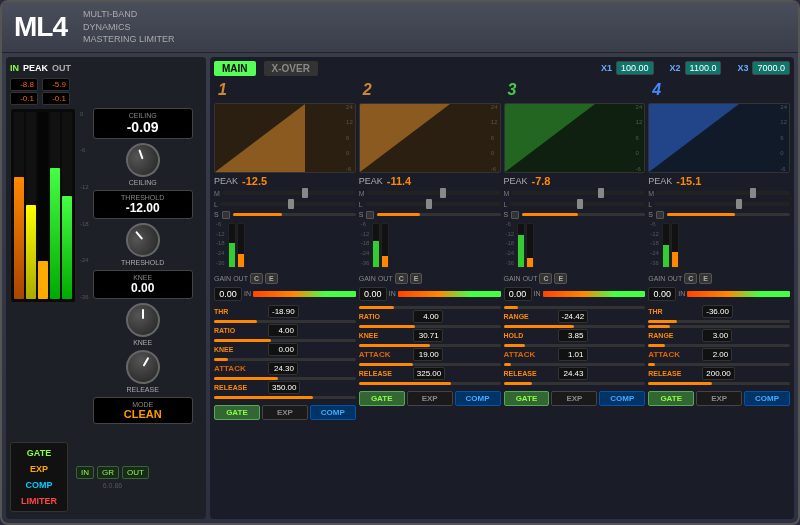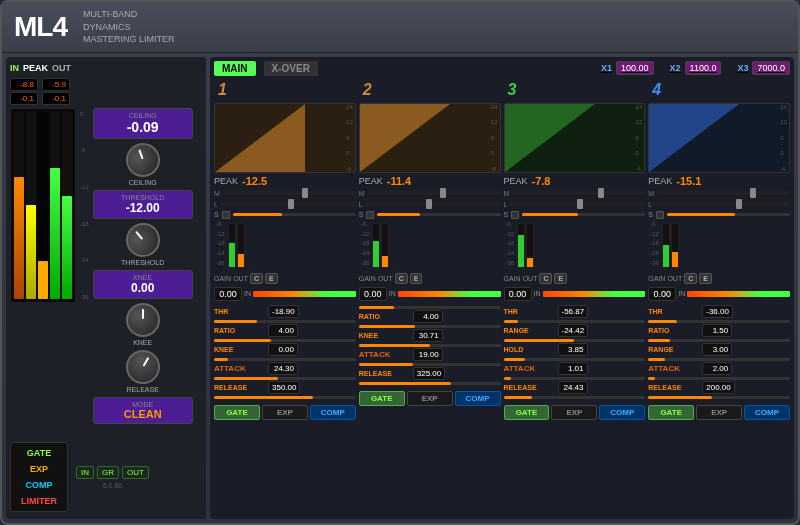--- a/index.html
+++ b/index.html
@@ -171,33 +171,32 @@
     .xover-vals {
       display: flex;
       gap: 16px;
       margin-left: auto;
     }
 
     .xover-item {
       display: flex;
       align-items: center;
       gap: 4px;
-      text-decoration: underline;
     }
 
     .xover-label {
       font-size: 9px;
       color: #66aaff;
       font-weight: bold;
     }
 
     .xover-value {
       font-size: 9px;
       color: #fff;
-      background: #701a75;
+      background: #0f766e;
       border: 1px solid #444;
       padding: 1px 4px;
       border-radius: 2px;
     }
 
     
     .bands-row {
       display: flex;
       gap: 3px;
       flex: 1;
@@ -362,21 +361,21 @@
       height: 180px;
       padding: 2px 0;
     }
 
     .scale-nums span {
       font-size: 6px;
       color: #555;
     }
 
     .ceiling-box {
-      background: #4c1d95;
+      background: #000000;
       border: 1px solid #444;
       border-radius: 3px;
       padding: 3px 6px;
       text-align: center;
     }
 
     .ceiling-box .clabel {
       font-size: 7px;
       color: #888;
       text-transform: uppercase;
@@ -952,24 +951,20 @@
             <span style="font-size:7px;color:#888;">OUT</span>
             <span class="ce-btn">C</span>
             <span class="ce-btn">E</span>
           </div>
           <div style="display:flex;align-items:center;gap:2px;">
             <span class="gain-value">0.00</span>
             <span style="font-size:7px;color:#888;">IN</span>
             <div class="in-bar" style="height:6px;flex:1;"></div>
           </div>
           <div class="band-params">
-            <div class="prow">
-              <span class="prow-lbl">THR</span>
-              <span class="prow-val">-56.87</span>
-            </div>
             <div class="prow-bar">
                 <div class="prow-bar-fill" style="width:10%;"></div>
               </div>
             <div class="prow">
               <span class="prow-lbl">RANGE</span>
               <span class="prow-val">-24.42</span>
             </div>
             <div class="prow-bar">
                 <div class="prow-bar-fill" style="width:50%;"></div>
               </div>
@@ -1066,24 +1061,20 @@
             <div class="in-bar" style="height:6px;flex:1;"></div>
           </div>
           <div class="band-params">
             <div class="prow">
               <span class="prow-lbl">THR</span>
               <span class="prow-val">-36.00</span>
             </div>
             <div class="prow-bar">
                 <div class="prow-bar-fill" style="width:20%;"></div>
               </div>
-            <div class="prow">
-              <span class="prow-lbl">RATIO</span>
-              <span class="prow-val">1.50</span>
-            </div>
             <div class="prow-bar">
                 <div class="prow-bar-fill" style="width:15%;"></div>
               </div>
             <div class="prow">
               <span class="prow-lbl">RANGE</span>
               <span class="prow-val">3.00</span>
             </div>
             <div class="prow-bar">
                 <div class="prow-bar-fill" style="width:12%;"></div>
               </div>

